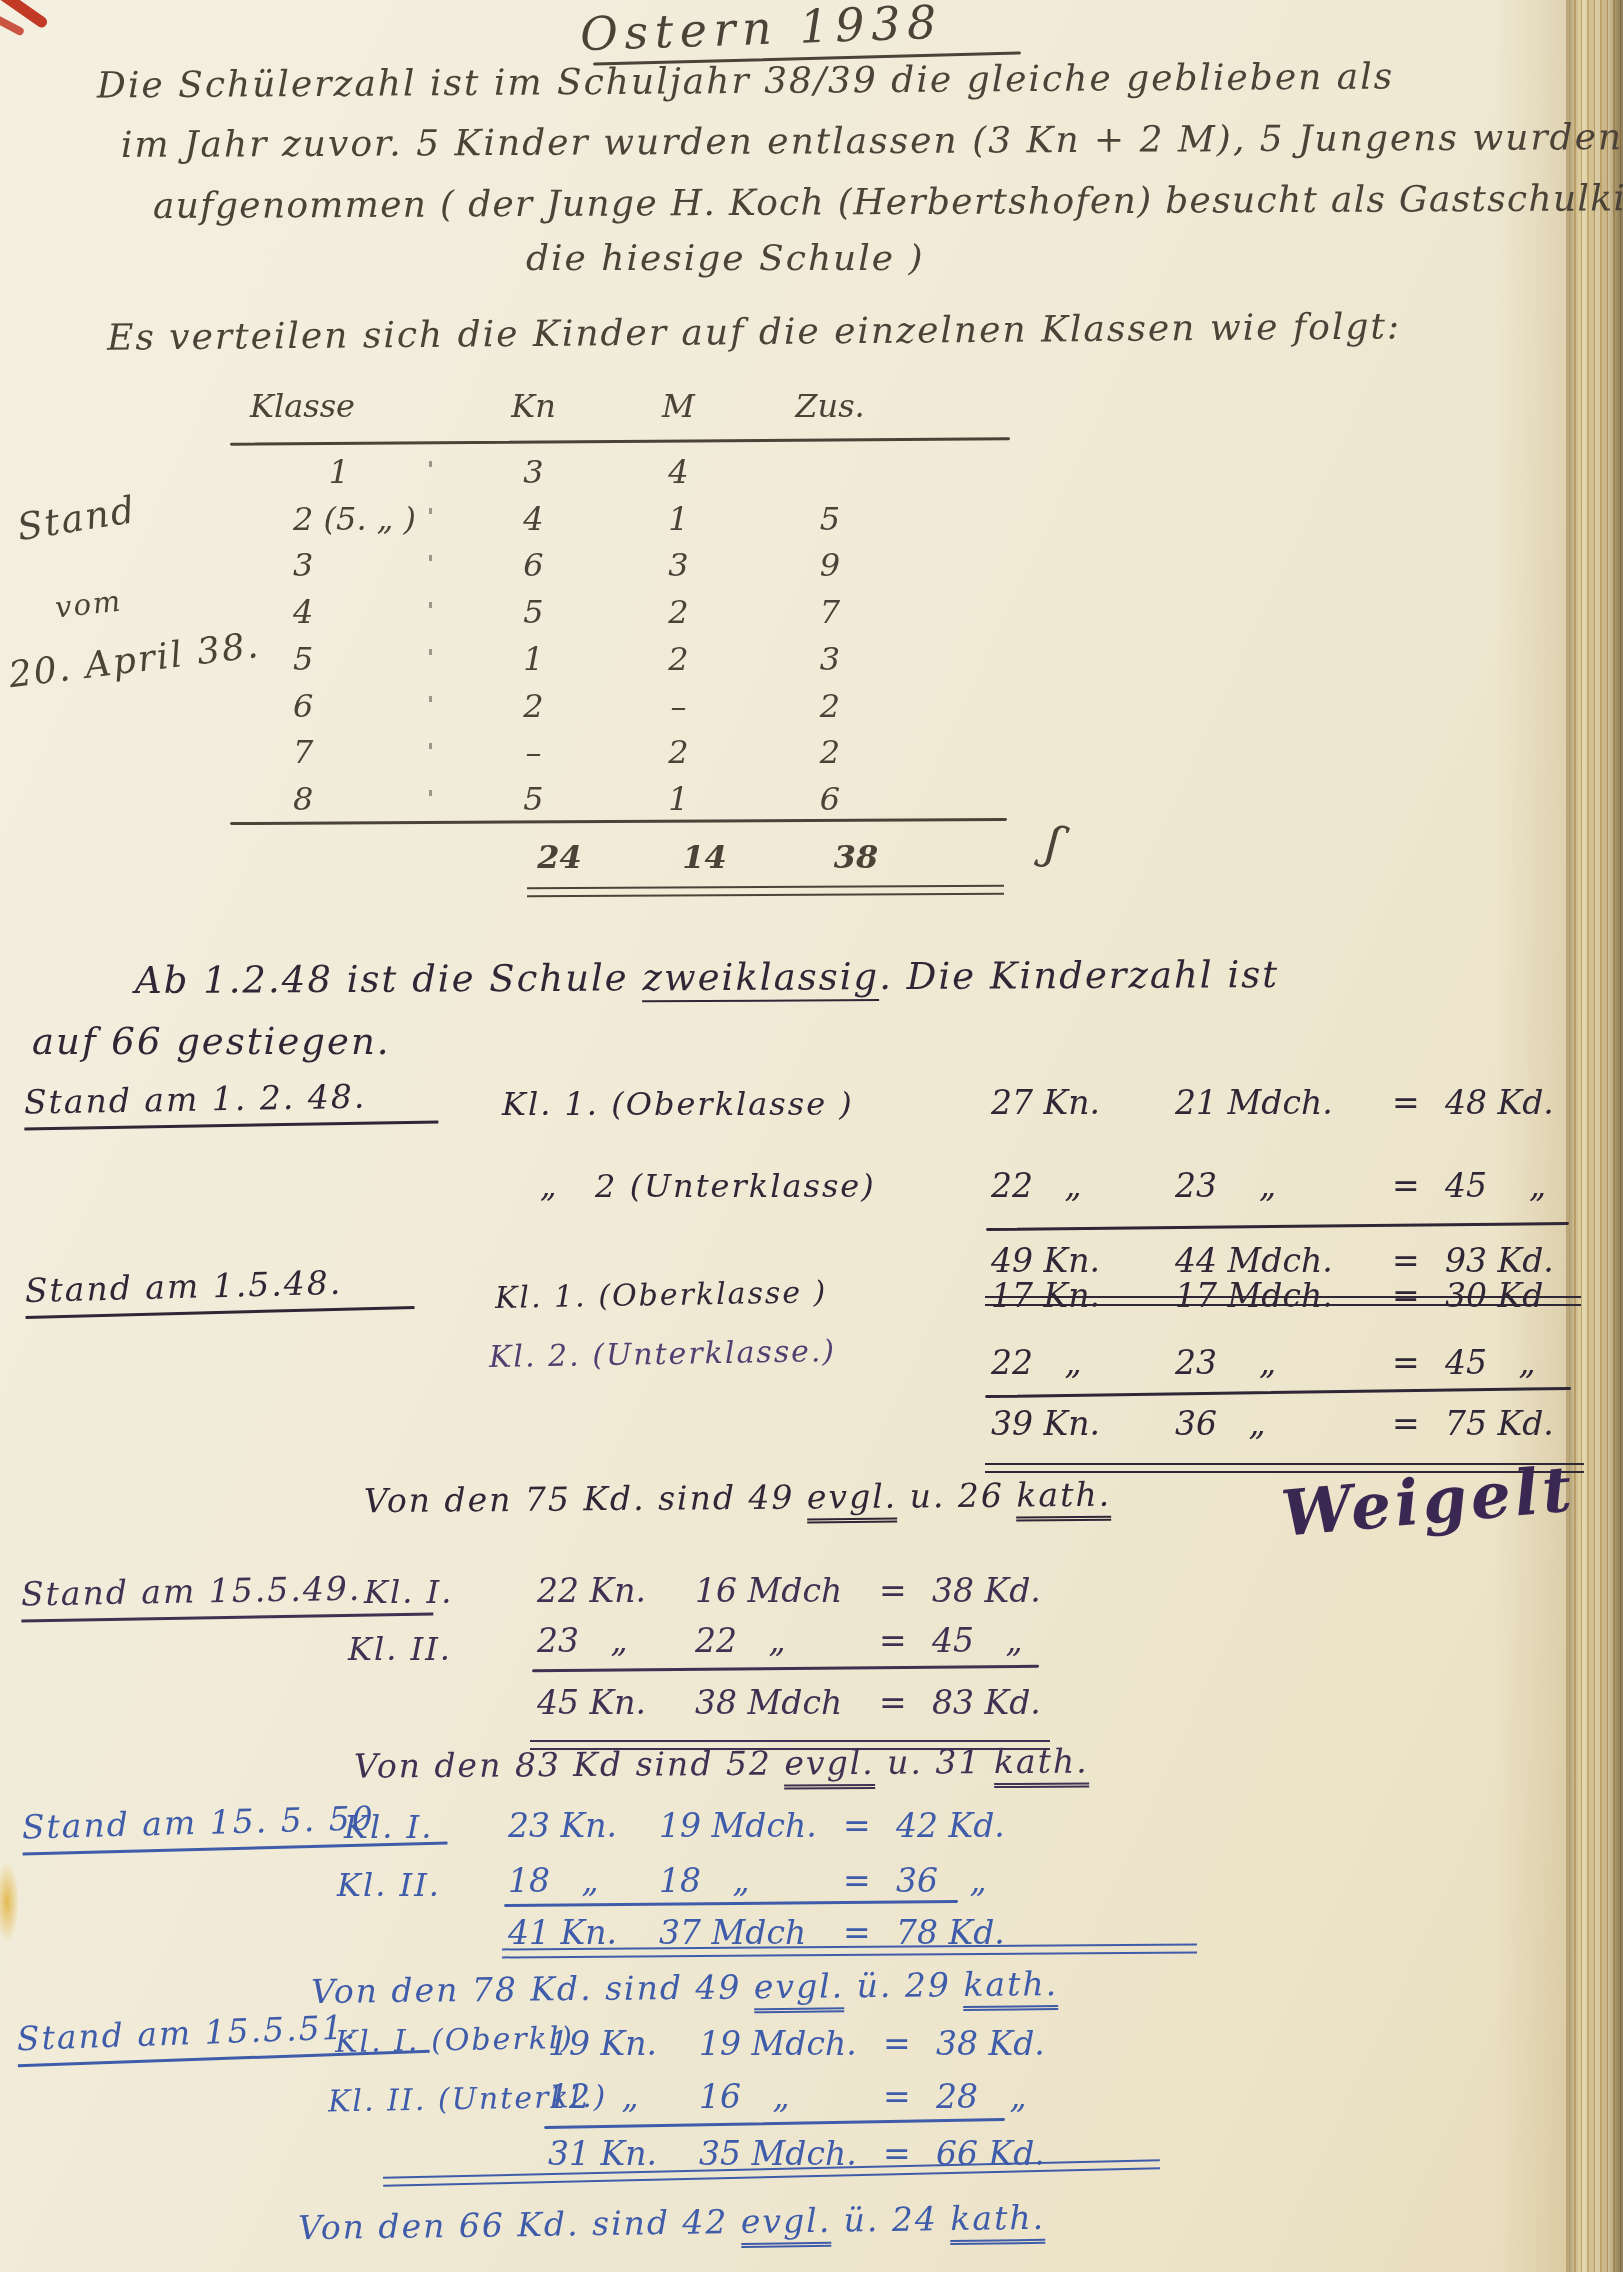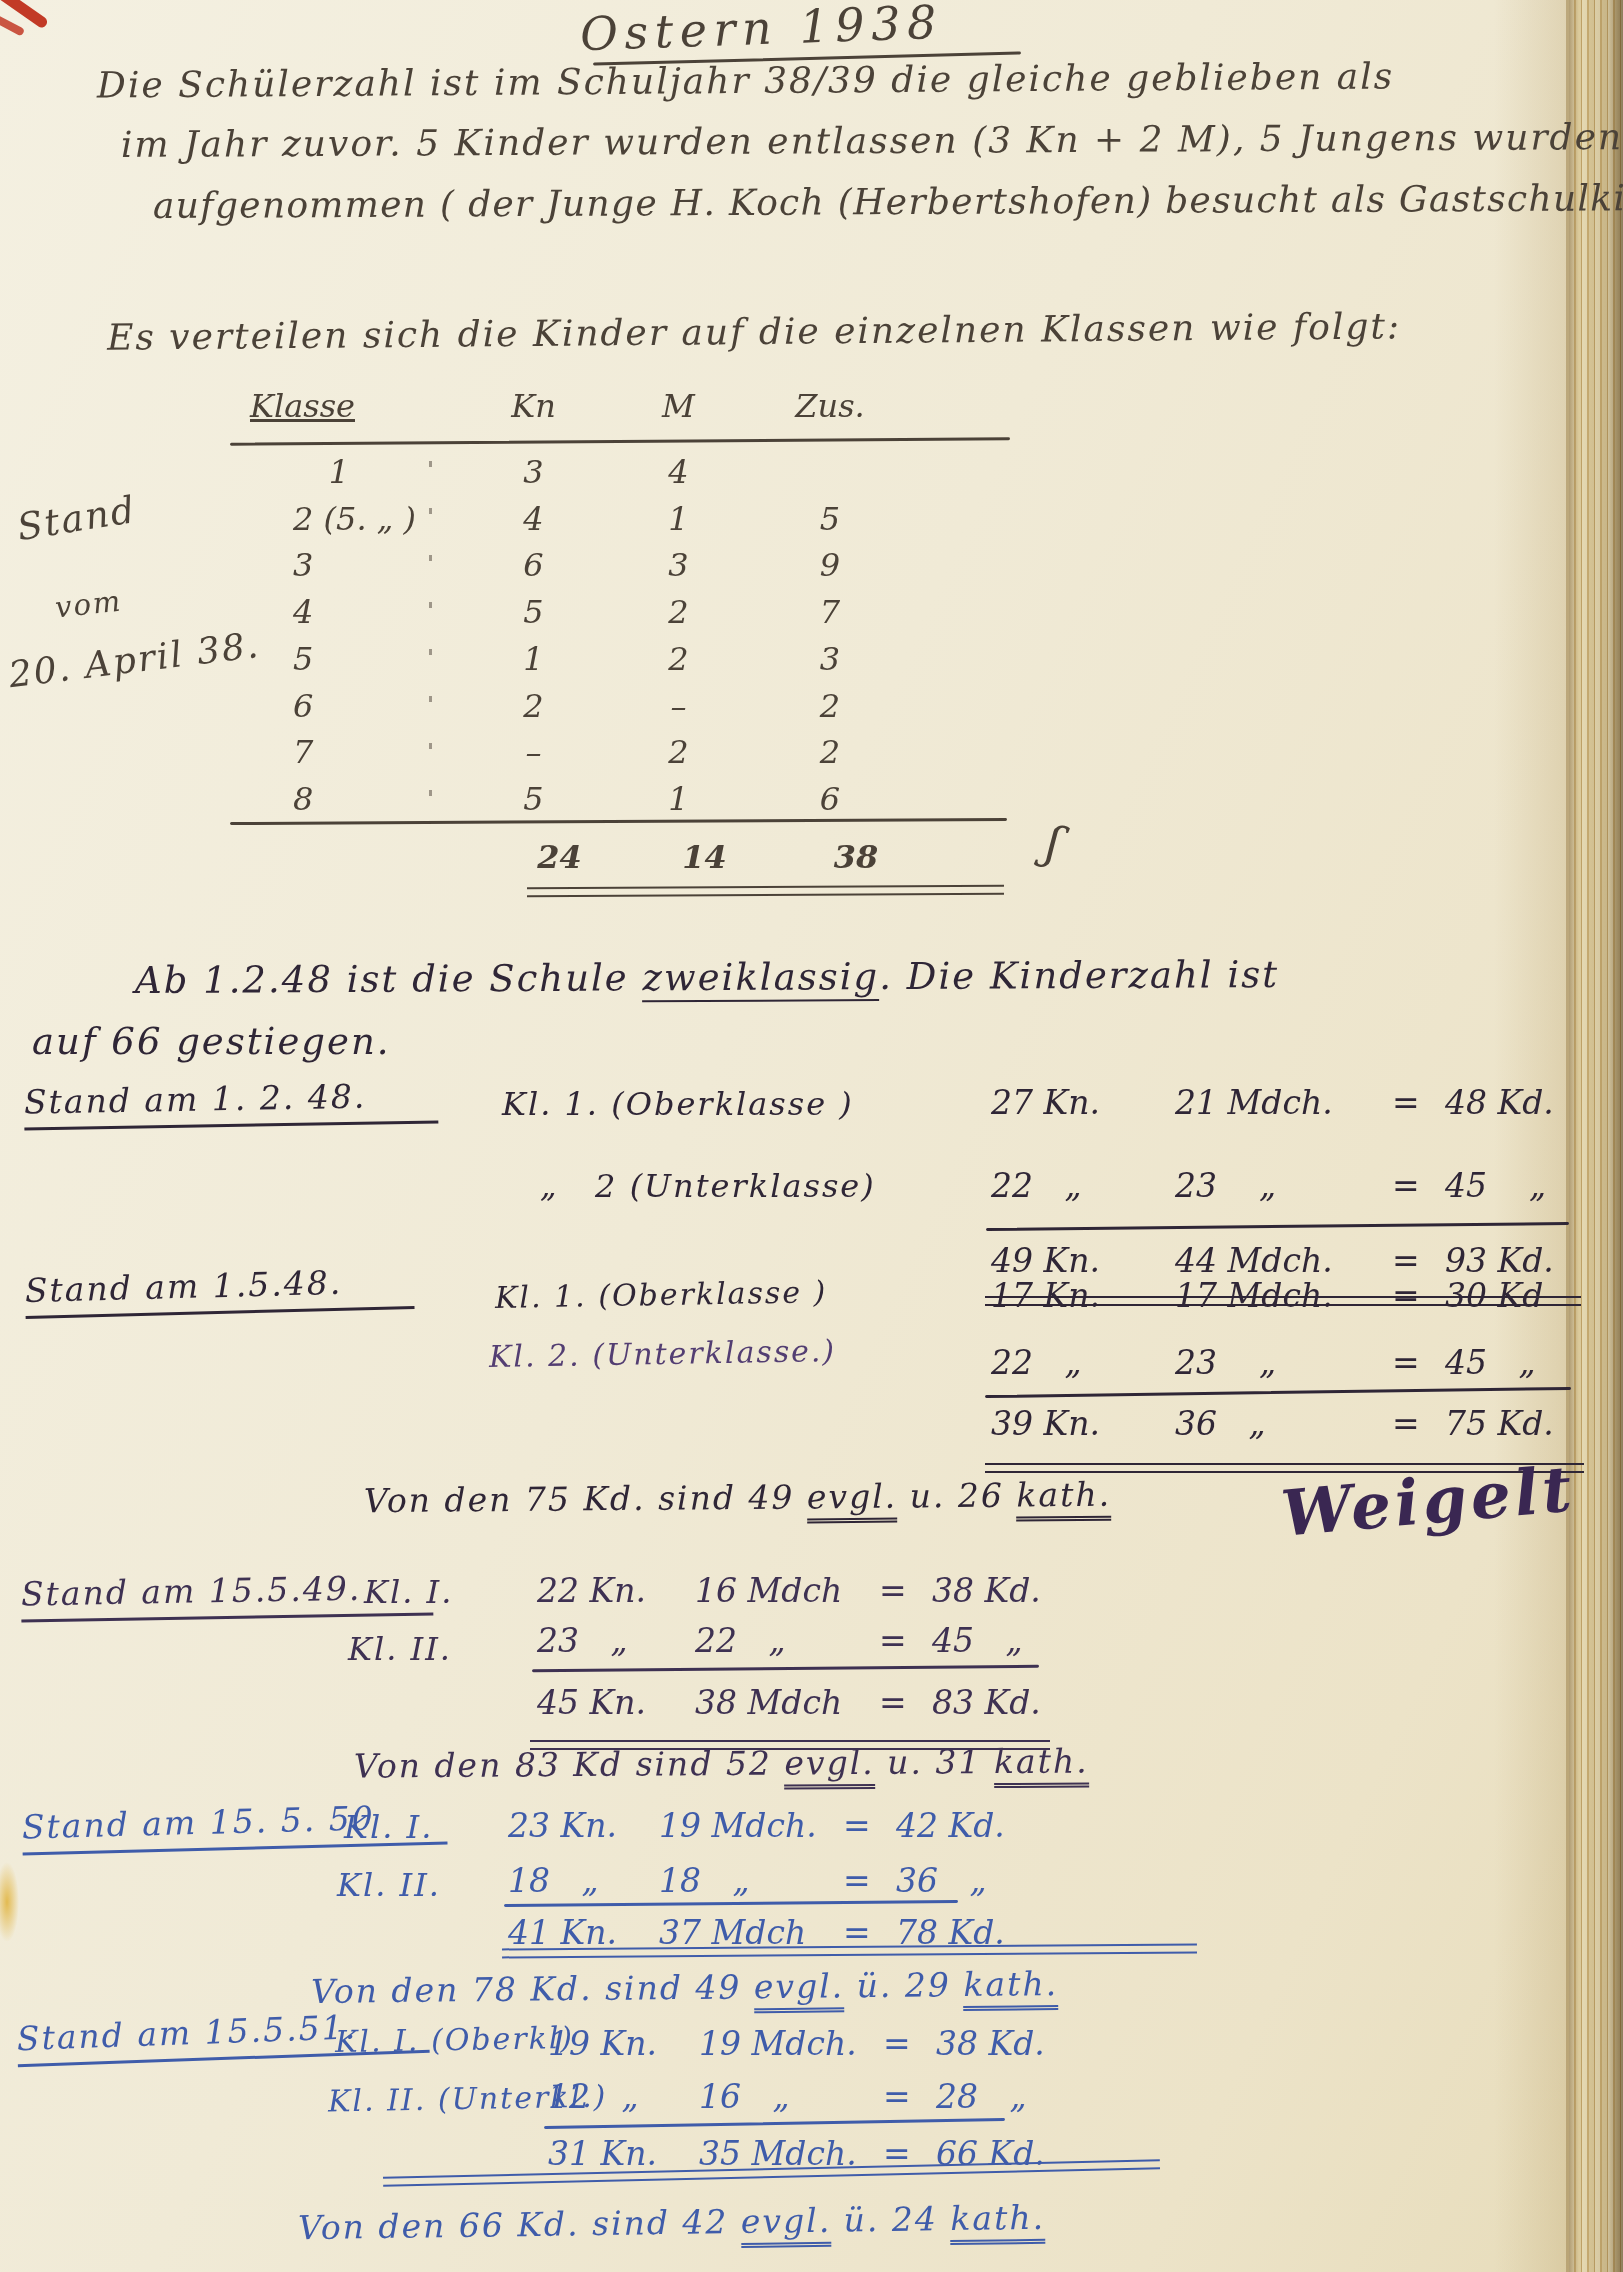--- a/index.html
+++ b/index.html
@@ -16,21 +16,21 @@
   .cb{color:#3f5caa}.csig{color:#3a2752}
   .rule{position:absolute;height:3.3px;background:currentColor;border-radius:2px;}
   .rule2{position:absolute;height:6px;border-top:2.6px solid currentColor;border-bottom:2.6px solid currentColor;}
   .ulab{border-bottom:3.3px solid currentColor;padding-bottom:6.6px;padding-right:72px;display:inline-block;}
   .u1{border-bottom:2.6px solid currentColor;padding-bottom:1.3px;}
   .uu{border-bottom:5.3px double currentColor;padding-bottom:2px;}
   .numrow{position:absolute;display:grid;white-space:pre;}
   .tbl{position:absolute;width:797px;}
   .t-row{position:absolute;display:grid;grid-template-columns:224px 165px 125px 178px;width:691px;}
   .t-row .kl{padding-left:66px;}
-  .t-row.th .kl{padding-left:23px;text-decoration:underline;}
+  .t-row.th .kl{padding-left:23px;}
   .t-row .num{text-align:center;}
   .edge{position:absolute;top:0;right:0;width:55px;height:100%;
     background:
       linear-gradient(90deg,rgba(110,80,35,.45) 0%,rgba(110,80,35,0) 18%,rgba(90,60,20,.15) 70%,rgba(60,40,10,.55) 100%),
       repeating-linear-gradient(90deg,#e7dbb4 0 4.6px,#c9ae74 4.6px 6.6px,#dccb9c 6.6px 12px,#bfa268 12px 13px);}
   .seam{position:absolute;top:0;right:55px;width:2.6px;height:100%;background:#a78d58;opacity:.7;}
   .shade{position:absolute;top:0;right:58px;width:72px;height:100%;
     background:linear-gradient(90deg,rgba(190,160,90,0) 0%,rgba(170,140,75,.22) 100%);}
   .redmark{position:absolute;background:#c23a26;border-radius:5.3px;}
   .stain{position:absolute;border-radius:50%;
@@ -49,20 +49,21 @@
   <div class="shade"></div>
   <div class="seam"></div>
   <div class="edge"></div>
 
   <div class="hw s70 ls10 c38" style="left:580px;top:2.6px;transform:rotate(-2deg);">Ostern 1938</div>
   <div class="rule c38" style="left:593px;top:57px;width:428px;height:2.6px;transform:rotate(-1.5deg);"></div>
 
   <div class="hw s54 c38" style="left:97px;top:61px;transform:rotate(-0.4deg);">Die Schülerzahl ist im Schuljahr 38/39 die gleiche geblieben als</div>
   <div class="hw s54 c38" style="left:121px;top:121px;transform:rotate(-0.3deg);">im Jahr zuvor. 5 Kinder wurden entlassen (3 Kn + 2 M), 5 Jungens wurden</div>
   <div class="hw s54 ls2 c38" style="left:153px;top:182px;transform:rotate(-0.3deg);">aufgenommen ( der Junge H. Koch (Herbertshofen) besucht als Gastschulkind</div>
+  <div class="hw s54 c38" style="left:526px;top:238px;">die hiesige Schule )</div>
   <div class="hw s54 c38" style="left:107px;top:312px;transform:rotate(-0.5deg);">Es verteilen sich die Kinder auf die einzelnen Klassen wie folgt:</div>
 
   <div class="hw s56 c38" style="left:16.5px;top:499px;transform:rotate(-9deg);">Stand</div>
   <div class="hw s44 c38" style="left:55px;top:589px;transform:rotate(-6deg);">vom</div>
   <div class="hw s54 c38" style="left:8px;top:640px;transform:rotate(-7deg);">20. April 38.</div>
 
   <div class="tbl c38 s48" style="left:227px;top:387px;">
     <div class="t-row th" style="top:0;">
       <span class="kl">Klasse</span>
       <span class="num">Kn</span>

